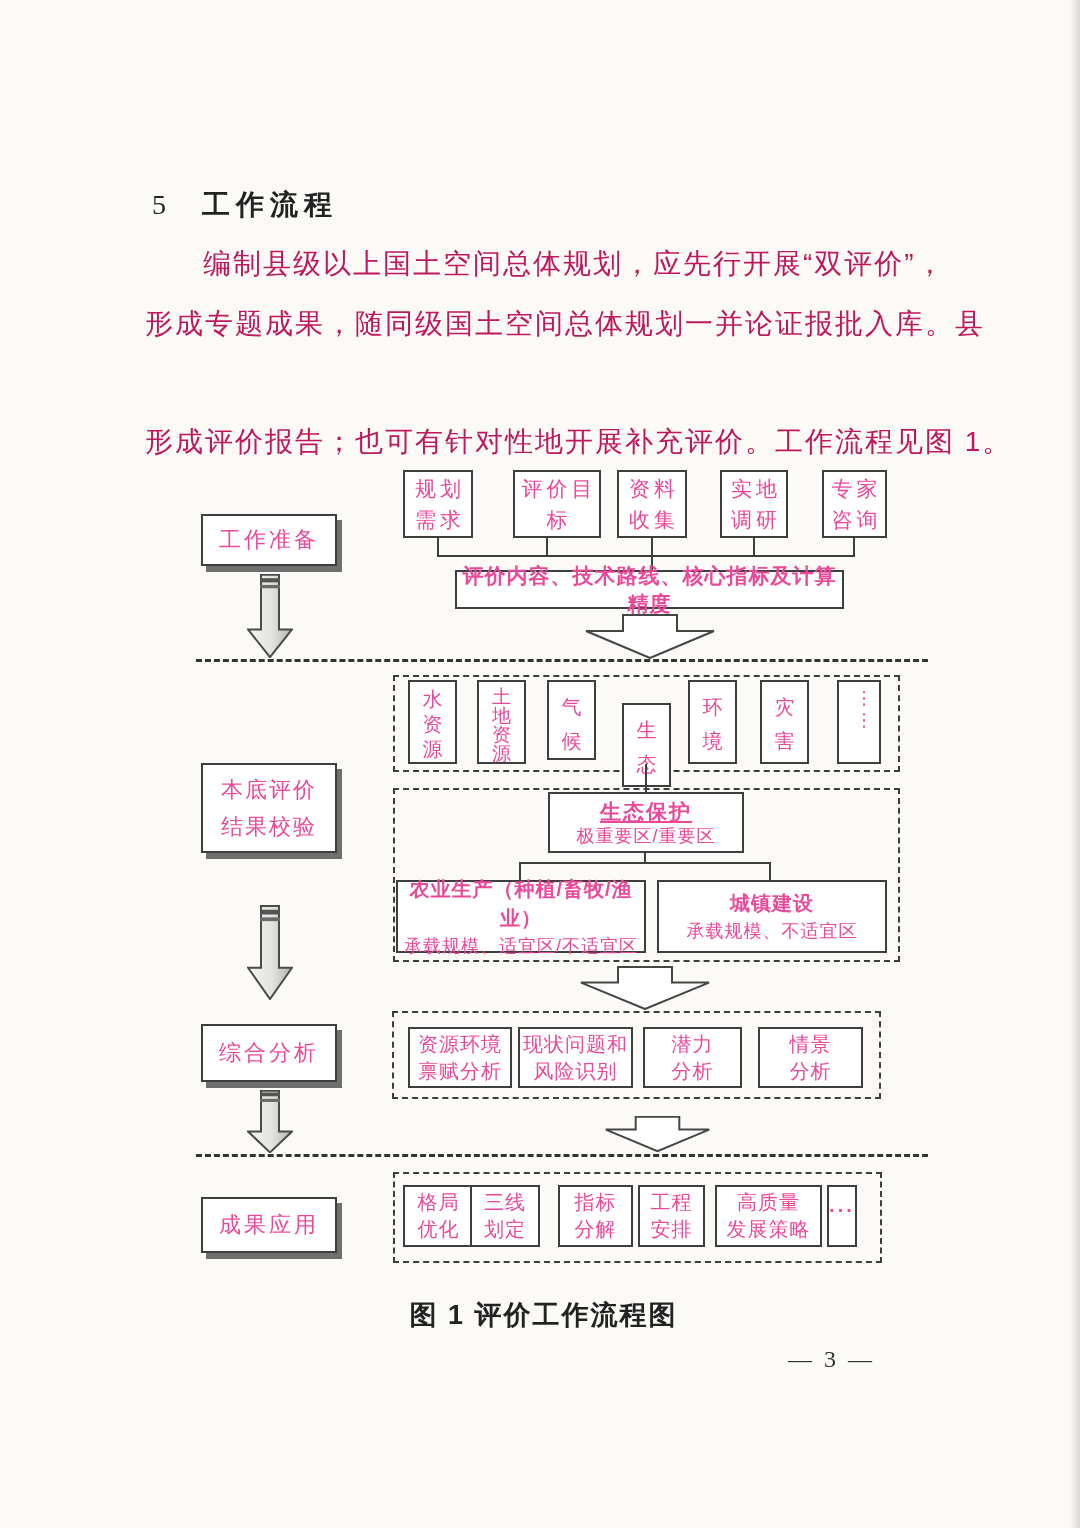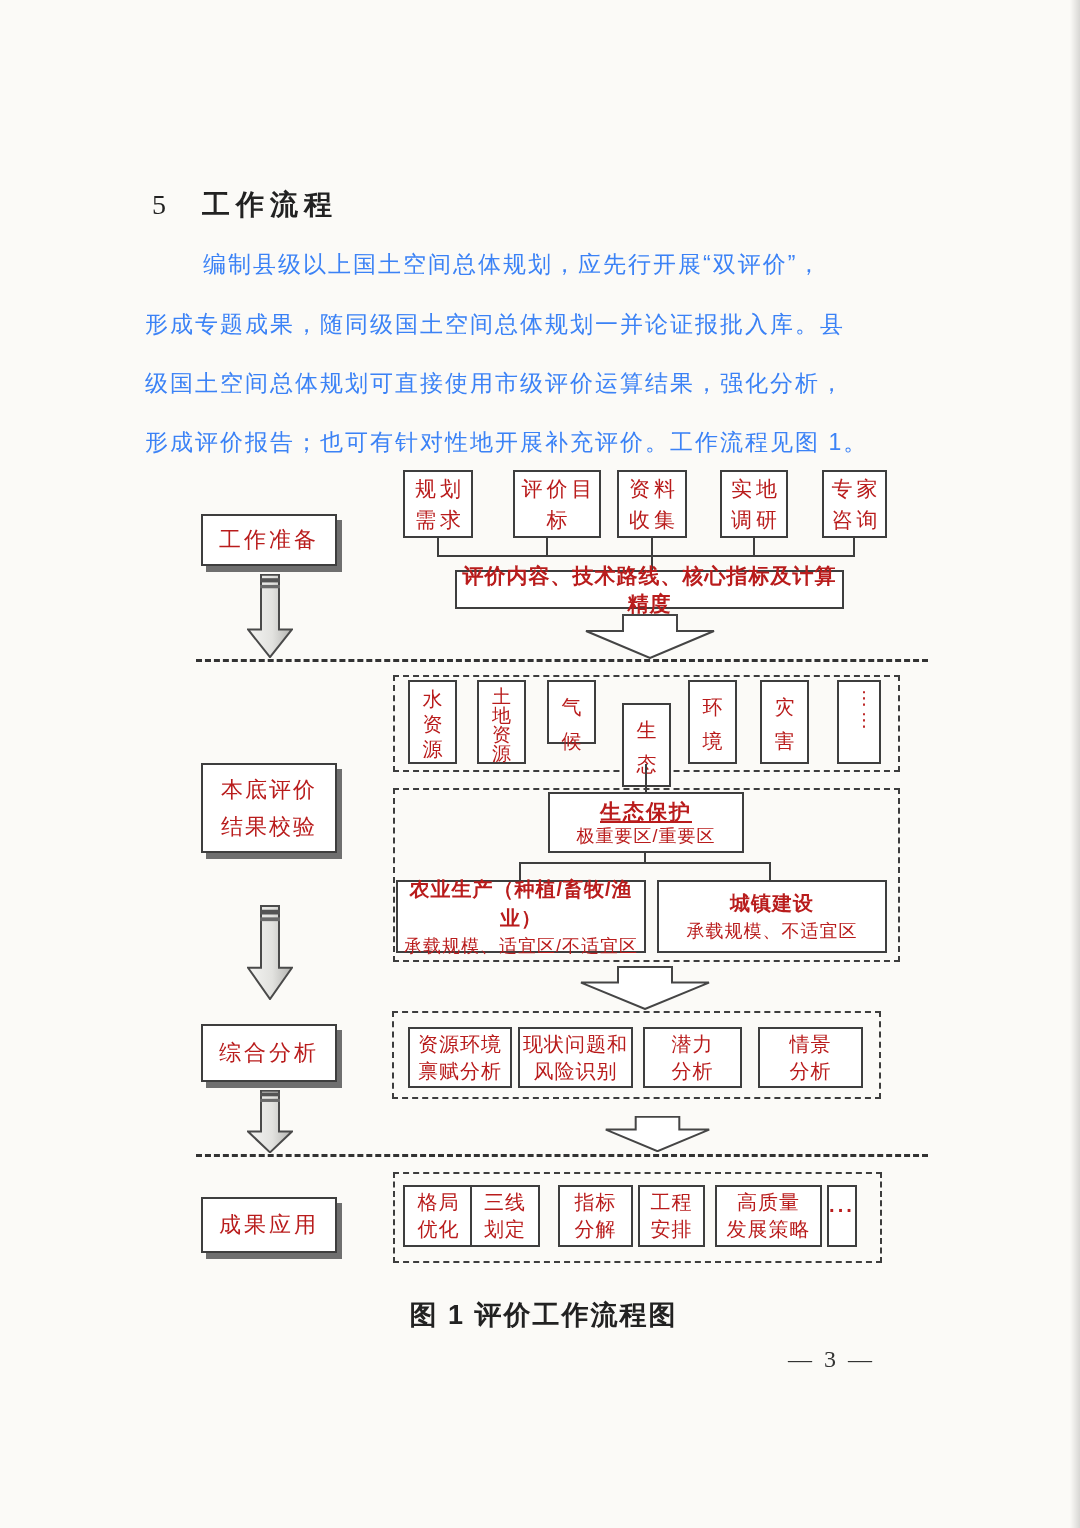--- a/index.html
+++ b/index.html
@@ -5,24 +5,24 @@
   html,body{margin:0;padding:0;}
   body{background:#e9e8e4;font-family:"Liberation Sans",sans-serif;}
   .page{position:relative;width:1080px;height:1528px;margin:0 auto;background:#fbfaf7;overflow:hidden;color:#2b2b2b;}
   .abs{position:absolute;box-sizing:border-box;}
   .edge-shadow{position:absolute;right:0;top:0;width:10px;height:100%;background:linear-gradient(to right,rgba(0,0,0,0),rgba(0,0,0,0.14));}
 
   
   .heading{left:152px;top:186px;display:flex;gap:36px;align-items:baseline;font-size:28px;color:#222;}
   .heading .num{font-family:"Liberation Serif",serif;}
   .heading .ttl{font-weight:bold;letter-spacing:6px;}
-  .para-line{left:145px;font-size:23px;letter-spacing:2px;line-height:36px;white-space:nowrap;color:#3b82f6;}
-
-  
-  .box{position:absolute;box-sizing:border-box;background:#fff;border:2px solid #3e3e3e;display:flex;align-items:center;justify-content:center;text-align:center;color:#b91c1c;}
+  .para-line{left:145px;font-size:28px;letter-spacing:2px;line-height:36px;white-space:nowrap;color:#be185d;}
+
+  
+  .box{position:absolute;box-sizing:border-box;background:#fff;border:2px solid #3e3e3e;display:flex;align-items:center;justify-content:center;text-align:center;color:#ec4899;}
   .stage{font-size:22px;letter-spacing:3px;font-weight:500;box-shadow:5px 6px 0 #6f6f6f;}
   .stage.two{flex-direction:column;line-height:37px;letter-spacing:2px;}
   .prep-box{font-size:21px;line-height:31px;letter-spacing:4px;padding-left:4px;}
   .wide-box{font-weight:bold;font-size:21px;letter-spacing:1px;}
 
   
   .cline{position:absolute;background:#3e3e3e;}
 
   
   .dashed-box{position:absolute;box-sizing:border-box;border:2px dashed #3d3d3d;}
@@ -56,21 +56,20 @@
 <div class="page">
   <div class="edge-shadow"></div>
 
   <div class="abs heading">
     <span class="num">5</span>
     <span class="ttl">工作流程</span>
   </div>
 
   <div class="abs para-line" style="left:203px;top:246px;">编制县级以上国土空间总体规划，应先行开展“双评价”，</div>
   <div class="abs para-line" style="top:306px;">形成专题成果，随同级国土空间总体规划一并论证报批入库。县</div>
-  <div class="abs para-line" style="top:365px;">级国土空间总体规划可直接使用市级评价运算结果，强化分析，</div>
   <div class="abs para-line" style="top:424px;">形成评价报告；也可有针对性地开展补充评价。工作流程见图 1。</div>
 
   <div class="box stage" style="left:201px;top:514px;width:136px;height:52px;">
     <span>工作准备</span>
   </div>
   <div class="box stage two" style="left:201px;top:763px;width:136px;height:90px;">
     <span>本底评价</span>
     <span>结果校验</span>
   </div>
   <div class="box stage" style="left:201px;top:1024px;width:136px;height:58px;">
@@ -136,21 +135,21 @@
 
   <div class="dashed-line" style="left:196px;top:659px;width:732px;"></div>
 
   <div class="dashed-box" style="left:393px;top:675px;width:507px;height:97px;"></div>
   <div class="box vbox" style="left:408px;top:680px;width:49px;height:84px;">
       <span class="t">水资源</span>
     </div>
   <div class="box vbox" style="left:477px;top:680px;width:49px;height:84px;">
       <span class="t tight">土地资源</span>
     </div>
-  <div class="box vbox" style="left:547px;top:680px;width:49px;height:64px;">
+  <div class="box vbox" style="left:547px;top:680px;width:49px;height:80px;">
       <span class="t spread">气候</span>
     </div>
   <div class="box vbox" style="left:622px;top:680px;width:49px;height:84px;margin-top:23px;">
       <span class="t spread">生态</span>
     </div>
   <div class="box vbox" style="left:688px;top:680px;width:49px;height:84px;">
       <span class="t spread">环境</span>
     </div>
   <div class="box vbox" style="left:760px;top:680px;width:49px;height:84px;">
       <span class="t spread">灾害</span>

